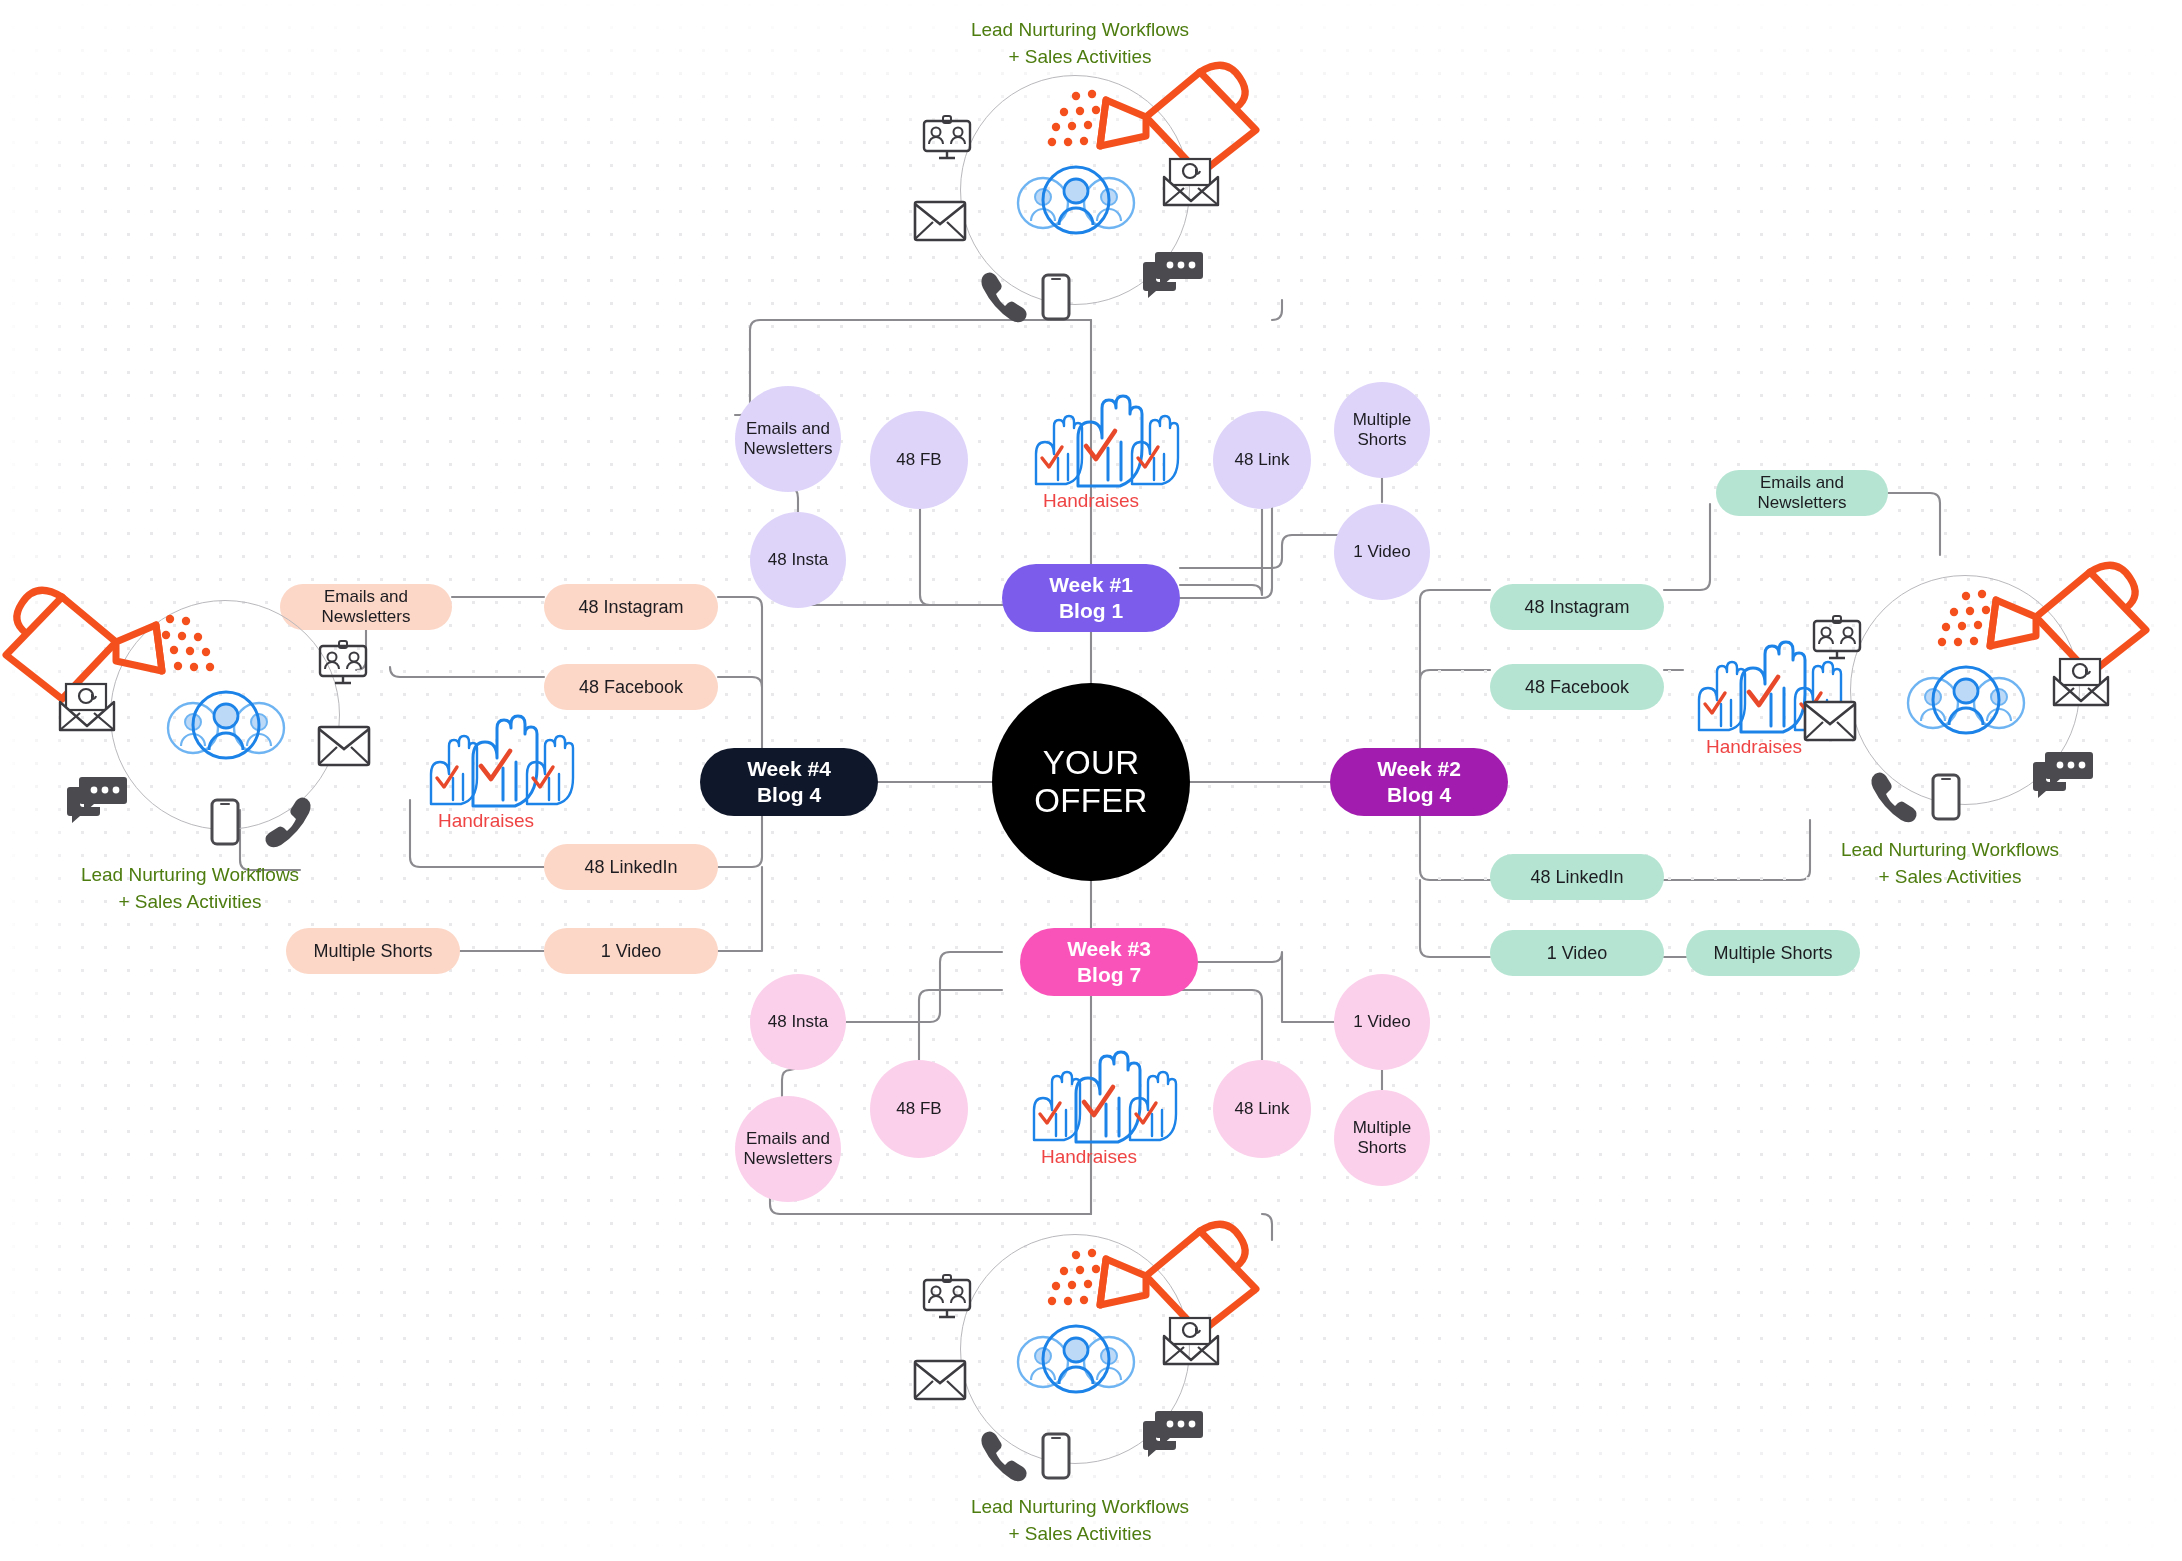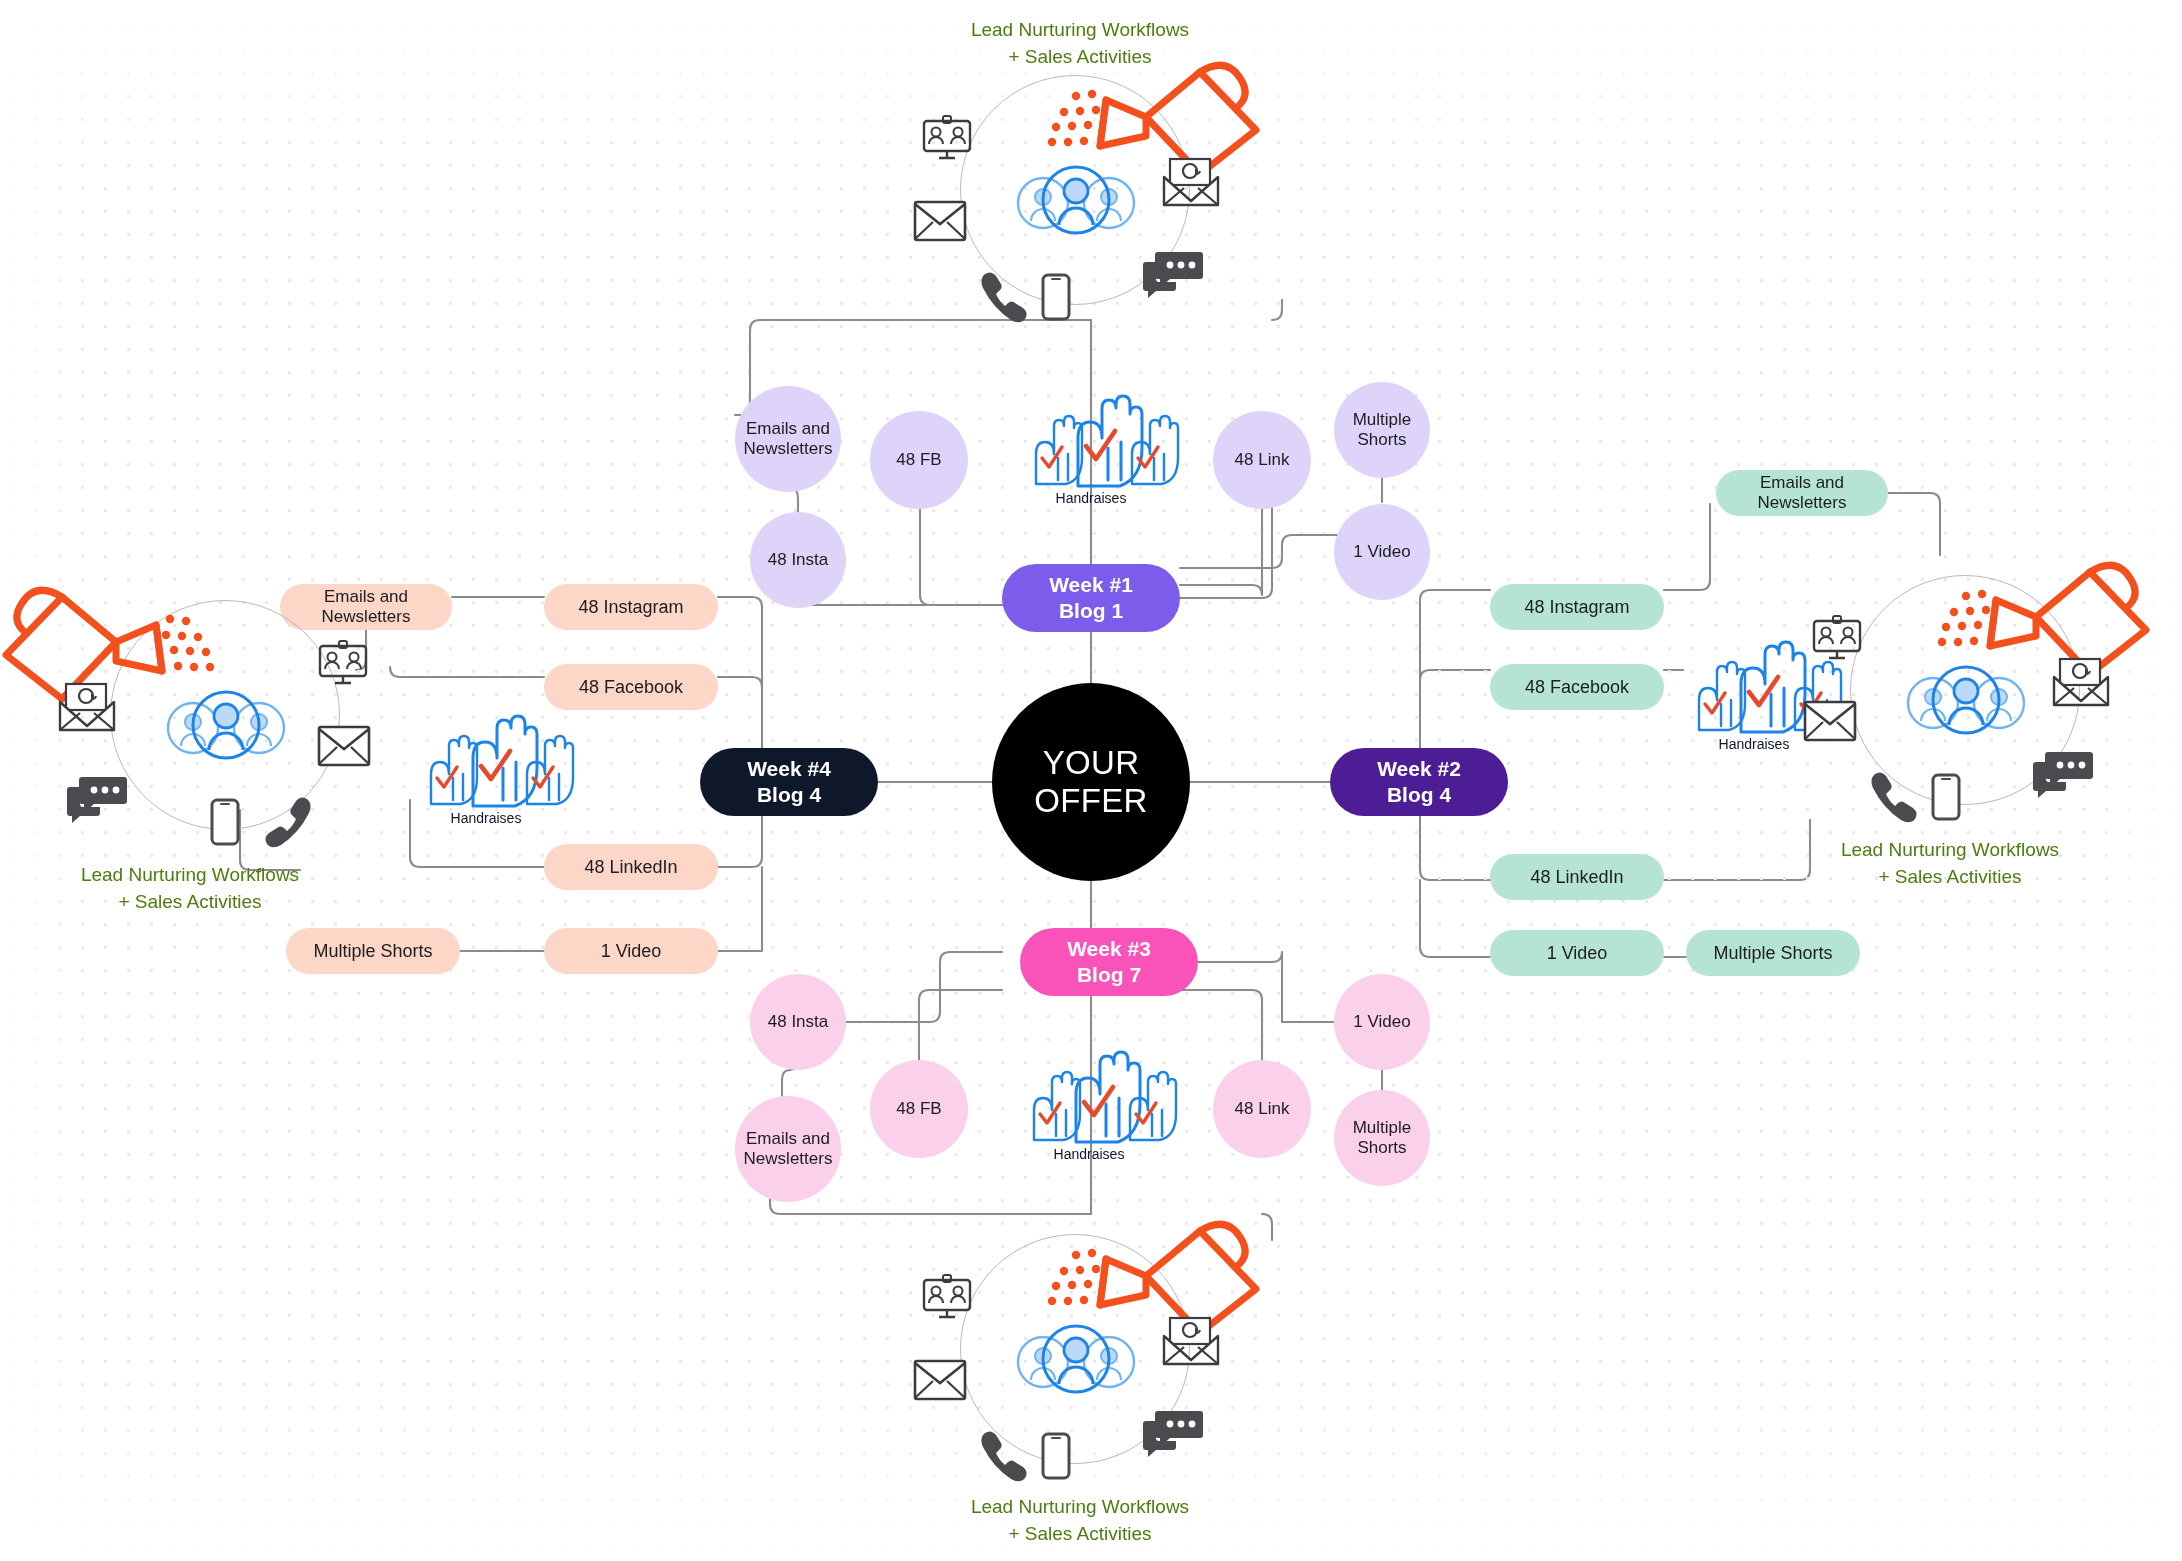--- a/index.html
+++ b/index.html
@@ -31,42 +31,42 @@
   .offer{
     width:198px;height:198px;border-radius:50%;background:#000000;
     color:#ffffff;font-size:33px;font-weight:normal;line-height:1.16;letter-spacing:.3px;
   }
   
   .week{
     border-radius:999px;color:#ffffff;font-size:21px;font-weight:bold;line-height:1.25;
     width:178px;height:68px;
   }
   .w1{background:#7B5CEB;text-align:center;}
-  .w2{background:#4c1d95;}
+  .w2{background:#a21caf;}
   .w3{background:#F953B9;}
   .w4{background:#0f172a;}
 
   
   .circ{border-radius:50%;font-size:17px;color:#1c1c21;line-height:1.2;}
   .c-purple{background:#DED4FA;}
   .c-pink{background:#FBD0EB;}
 
   
   .pill{border-radius:999px;height:46px;font-size:18px;color:#1c1c21;padding:0 14px;}
   .p-green{background:#B5E5D2;}
   .p-peach{background:#FCD6C6;}
 
   
   .cluster{position:absolute;}
   .cluster .ring{position:absolute;border:1.6px solid #b9b9bd;border-radius:50%;box-sizing:border-box;}
   .cluster-label{
     position:absolute;text-align:center;font-size:19px;color:#4d7c0f;line-height:1.42;width:320px;
   }
   .hr-block{position:absolute;text-align:center;}
-  .hr-label{font-size:14px;color:#0f172a;margin-top:2px;}
+  .hr-label{font-size:19px;color:#ef4444;margin-top:2px;}
   .ic{position:absolute;}
   svg{display:block;overflow:visible;}
 </style>
 </head>
 <body>
 
 <div id="dotgrid"></div>
 
 <svg id="wires" viewBox="0 0 2182 1561">
   <g fill="none" stroke="#8a8a8f" stroke-width="2.1" stroke-linecap="round" stroke-linejoin="round">

